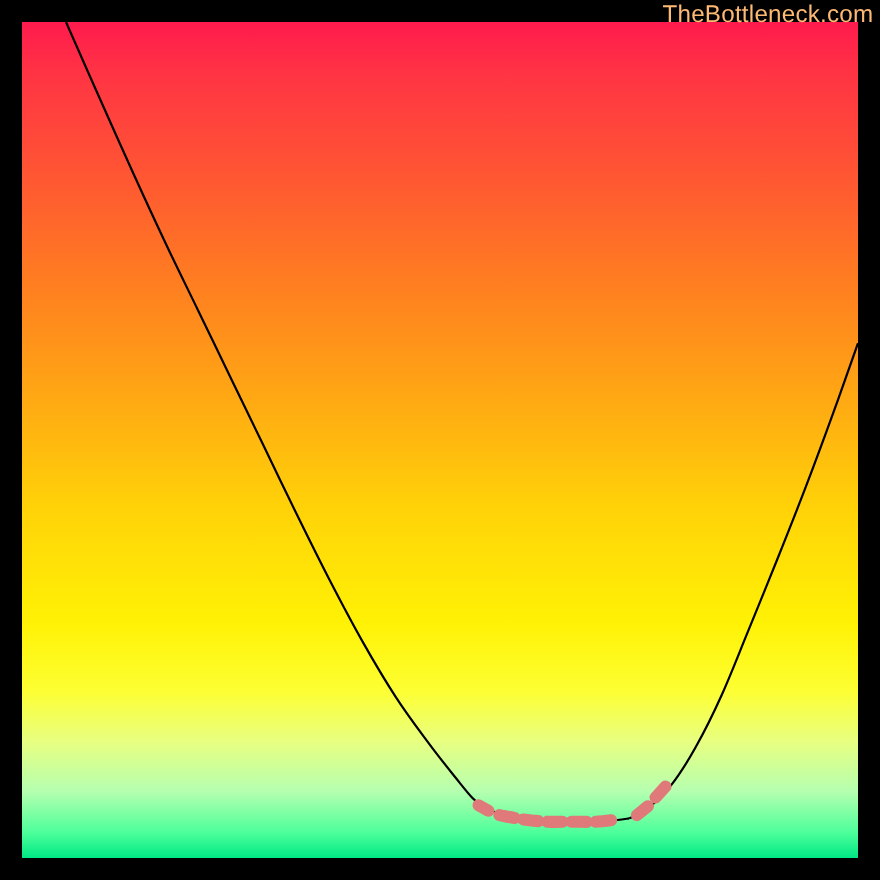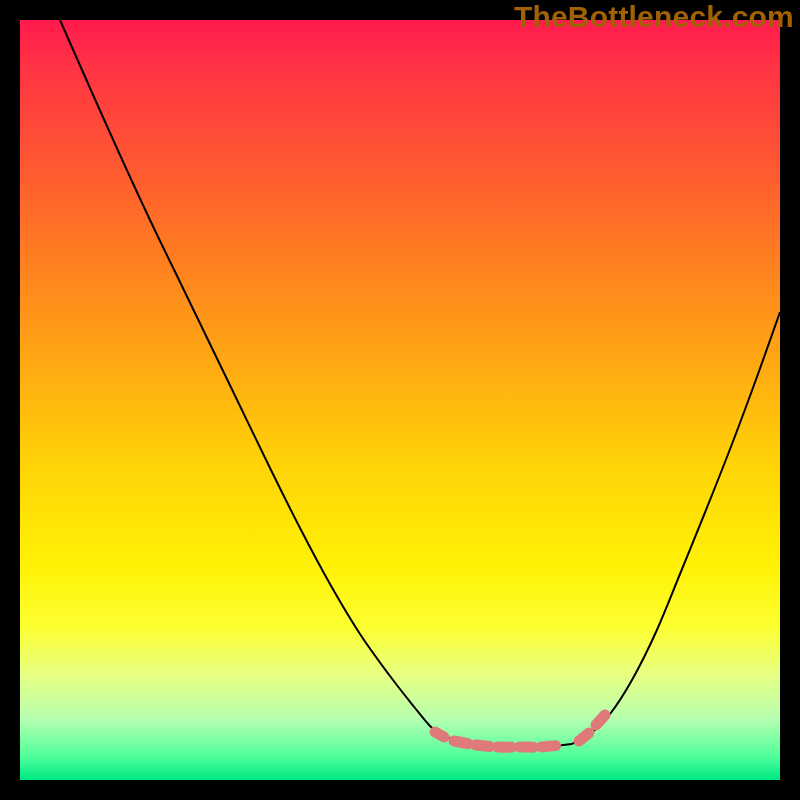--- a/index.html
+++ b/index.html
@@ -36,23 +36,23 @@
     left: 0;
     top: 0;
     width: 760px;
     height: 760px;
   }
   .watermark {
     position: absolute;
     top: 0px;
     right: 6px;
     font-family: Arial, Helvetica, sans-serif;
-    font-size: 30px;
-    font-weight: 700;
-    color: #a16207;
+    font-size: 22px;
+    font-weight: 400;
+    color: #fdba74;
     letter-spacing: 0.2px;
     user-select: none;
   }
 </style>
 </head>
 <body>
 
 <div class="plot-frame">
   <svg class="svg-layer" viewBox="0 0 760 760">
     <path id="path-left" fill="none" stroke="#000" stroke-width="2" d="M40 0 C45.4 12.2,59.2 43.7,70 68 C80.8 92.3,89.2 111.2,100 135 C110.8 158.8,119.2 177.1,130 200 C140.8 222.9,149.2 239.7,160 262 C170.8 284.3,179.2 301.7,190 324 C200.8 346.3,209.2 363.7,220 386 C230.8 408.3,239.2 426.0,250 448 C260.8 470.0,269.2 487.1,280 508 C290.8 528.9,299.2 544.9,310 564 C320.8 583.1,329.2 597.4,340 614 C350.8 630.6,360.1 642.7,370 656 C379.9 669.3,387.8 679.0,395 688 C402.2 697.0,405.5 701.3,410 706 C414.5 710.7,418.2 712.6,420 714"></path>

